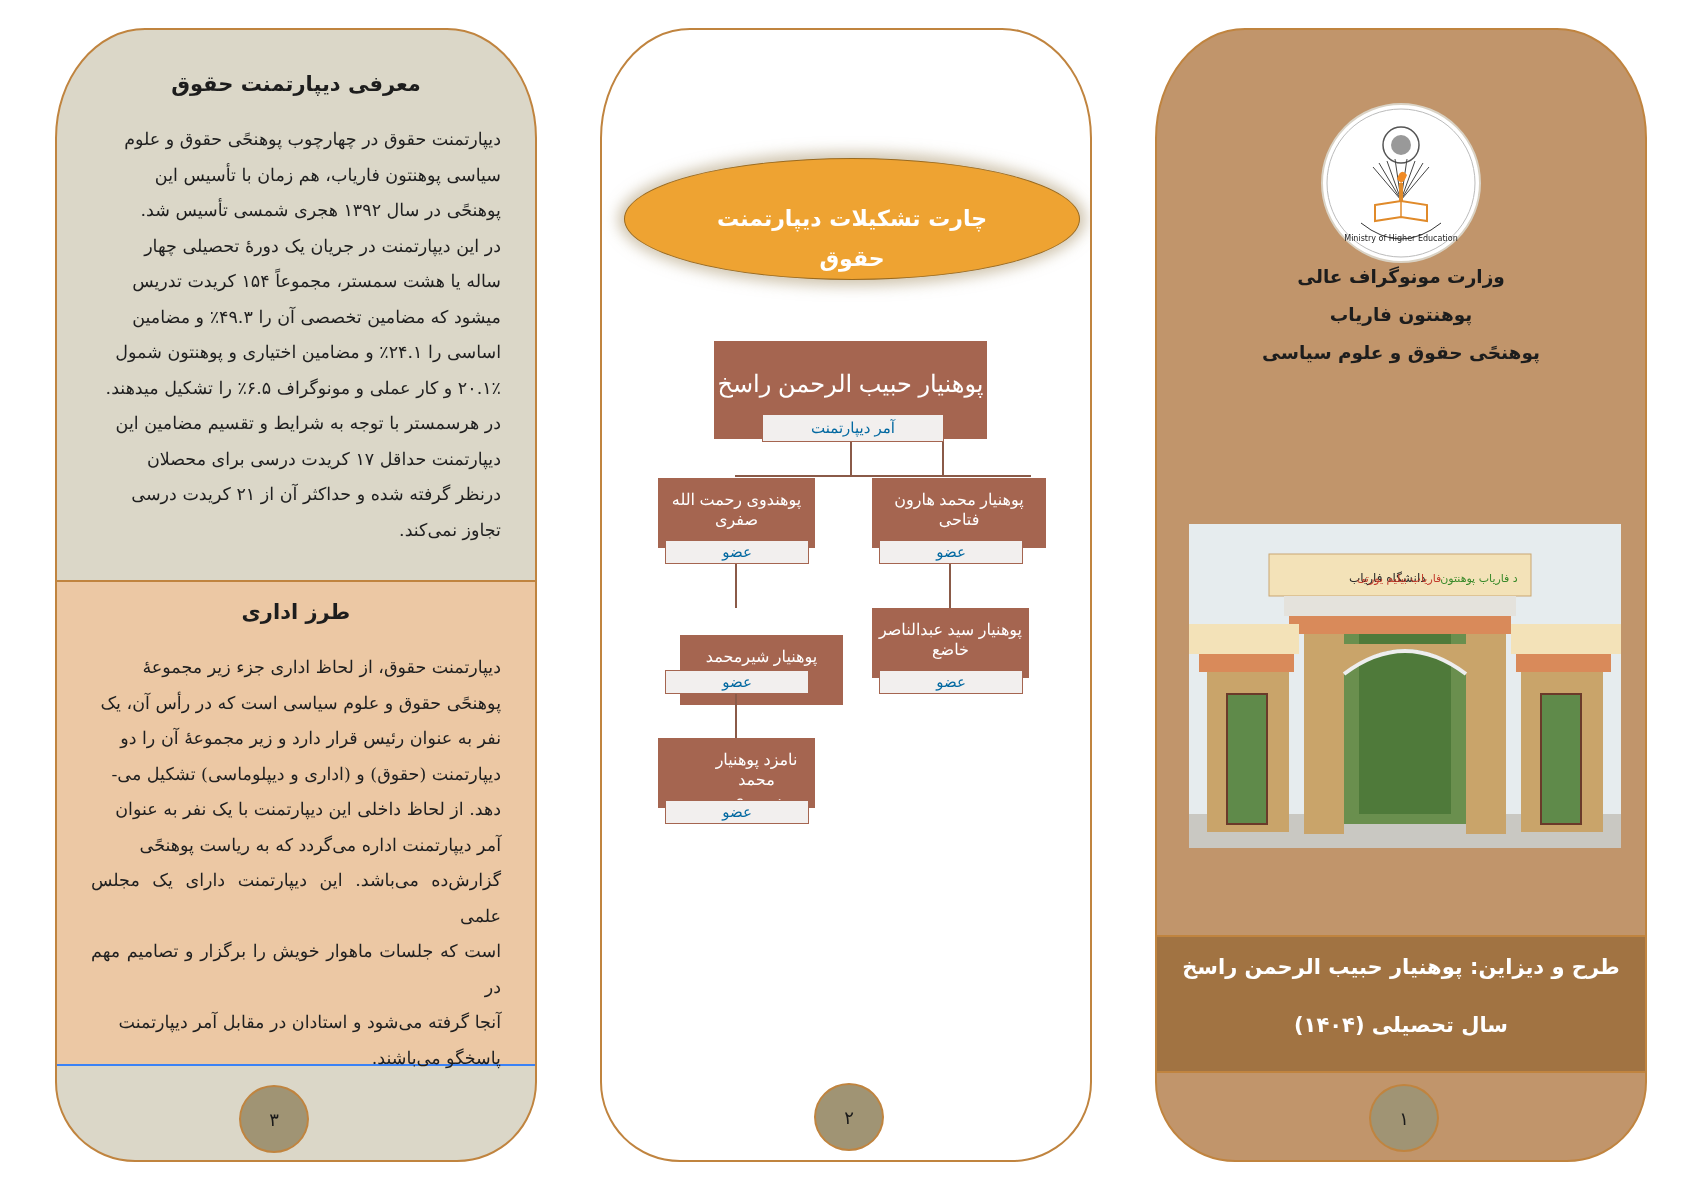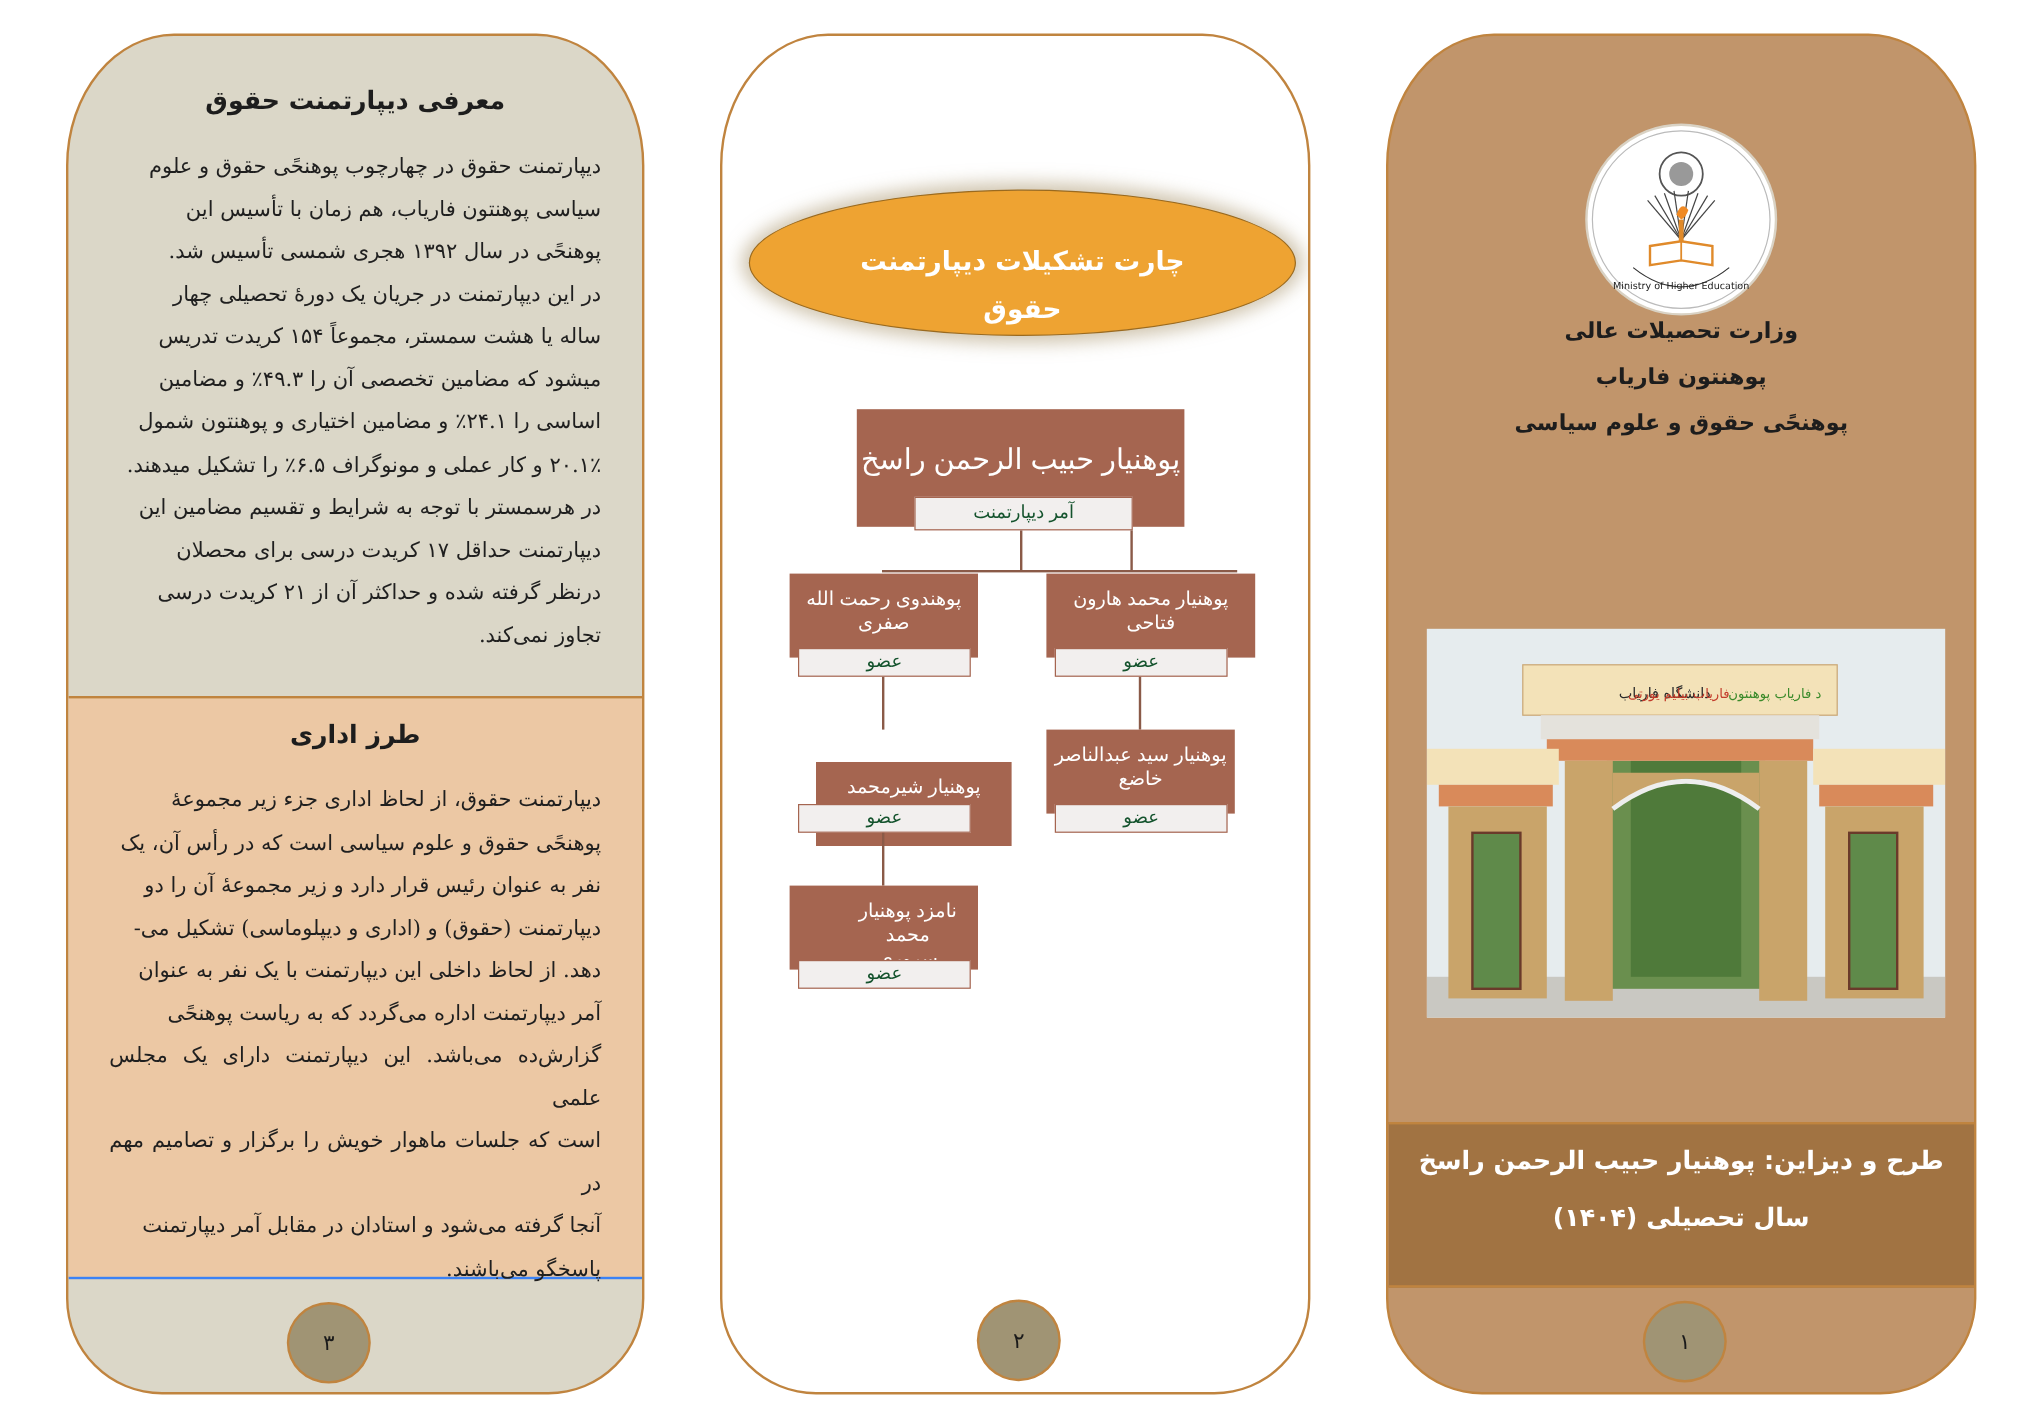--- a/index.html
+++ b/index.html
@@ -10,21 +10,21 @@
   #panel-right{left:1155px;width:492px;background:#c1956b;}
   .sec-orange{position:absolute;left:0;right:0;top:550px;height:482px;background:#ecc8a4;border-top:2px solid #c0843f;border-bottom:2px solid #3b82f6;}
   .h-title{position:absolute;left:0;right:0;text-align:center;font-weight:bold;font-size:21px;color:#1d1d1d;direction:rtl;}
   .para{position:absolute;left:34px;right:34px;direction:rtl;text-align:justify;text-align-last:right;font-family:"DejaVu Serif",serif;font-size:17.5px;line-height:35.5px;color:#1f1f1f;}
   .pgcircle{position:absolute;width:70px;height:68px;border-radius:50%;background:#a09474;border:2px solid #c0843f;display:flex;align-items:center;justify-content:center;font-size:18px;color:#1a1a1a;box-sizing:border-box;}
   
   .ellipse{position:absolute;left:22px;top:128px;width:454px;height:120px;border-radius:50%;background:#eea332;border:1.5px solid #9a6a1f;box-shadow:0 0 14px 6px rgba(170,150,110,.55);display:flex;align-items:center;justify-content:flex-end;flex-direction:column;color:#fff;font-weight:bold;font-size:22px;line-height:40px;direction:rtl;text-align:center;}
   .obox{position:absolute;background:#a56550;color:#fff;text-align:center;direction:rtl;font-family:"Liberation Sans",sans-serif;box-sizing:border-box;}
   .obox .nm{display:block;font-size:16px;line-height:20px;padding-top:12px;}
   .obox.big .nm{font-size:24px;line-height:30px;padding-top:28px;}
-  .rolebox{position:absolute;background:#f2efee;border:1.5px solid #a56550;color:#14532d;font-size:15px;text-align:center;font-family:"Liberation Sans",sans-serif;box-sizing:border-box;}
+  .rolebox{position:absolute;background:#f2efee;border:1.5px solid #a56550;color:#0369a1;font-size:15px;text-align:center;font-family:"Liberation Sans",sans-serif;box-sizing:border-box;}
   .line{position:absolute;background:#8a5a48;}
   
   .logo{position:absolute;left:164px;top:73px;width:156px;height:156px;border-radius:50%;background:#fff;border:2px solid #d9d2c4;}
   .rtitle{position:absolute;left:0;right:0;text-align:center;direction:rtl;font-weight:bold;font-size:18.5px;color:#1d1d1d;}
   .photo{position:absolute;left:32px;top:494px;width:432px;height:324px;overflow:hidden;background:#dfe6e8;}
   .banner{position:absolute;left:0;right:0;top:905px;height:134px;background:#a17342;border-top:2px solid #c0843f;border-bottom:2px solid #c0843f;color:#fff;direction:rtl;text-align:center;font-weight:bold;font-size:21px;}
 </style>
 </head>
 <body>
 
@@ -135,21 +135,21 @@
       </g>
       <path d="M74 74 Q78 62 84 70 Q82 76 78 78 Z" fill="#f08a24"></path>
       <rect x="76" y="78" width="4" height="22" fill="#e08a2a"></rect>
       <path d="M52 100 L78 96 L104 100 L104 116 L78 112 L52 116 Z" fill="#fff" stroke="#e08a2a" stroke-width="2"></path>
       <line x1="78" y1="96" x2="78" y2="112" stroke="#e08a2a" stroke-width="1.5"></line>
       <path d="M38 118 Q78 150 118 118" fill="none" stroke="#333" stroke-width="1"></path>
       <text x="78" y="136" font-size="8" text-anchor="middle" fill="#222" font-family="DejaVu Sans, sans-serif">Ministry of Higher Education</text>
     </svg>
   </div>
 
-  <div class="rtitle" style="top:236px;">وزارت تحصیلات عالی</div>
+  <div class="rtitle" style="top:236px;">وزارت مونوگراف عالی</div>
   <div class="rtitle" style="top:274px;">پوهنتون فاریاب</div>
   <div class="rtitle" style="top:312px;">پوهنحًی حقوق و علوم سیاسی</div>
 
   <div class="photo">
     <svg width="432" height="324" viewBox="0 0 432 324">
       <rect width="432" height="324" fill="#e6ecee"></rect>
       <rect x="0" y="290" width="432" height="34" fill="#c9c8c2"></rect>
       <polygon points="170,290 262,290 232,200 200,200" fill="#b8b8b4"></polygon>
       <rect x="150" y="110" width="132" height="190" fill="#6a8f4e"></rect>
       <rect x="170" y="110" width="92" height="180" fill="#4f7a3a"></rect>
@@ -172,17 +172,17 @@
       <rect x="322" y="100" width="110" height="30" fill="#f3e2b8"></rect>
       <rect x="327" y="130" width="95" height="18" fill="#d98a5a"></rect>
       <rect x="332" y="148" width="82" height="160" fill="#c9a46a"></rect>
       <rect x="38" y="170" width="40" height="130" fill="#5f8a4a" stroke="#6a3a2a" stroke-width="2"></rect>
       <rect x="352" y="170" width="40" height="130" fill="#5f8a4a" stroke="#6a3a2a" stroke-width="2"></rect>
     </svg>
   </div>
 
   <div class="banner">
     <div style="margin-top:18px;">طرح و دیزاین: پوهنیار حبیب الرحمن راسخ</div>
-    <div style="margin-top:24px;">سال تحصیلی (۱۴۰۴)</div>
+    <div style="margin-top:34px;">سال تحصیلی (۱۴۰۴)</div>
   </div>
 
   <div class="pgcircle" style="left:212px;top:1054px;">۱</div>
 </div>
 
 </body></html>

